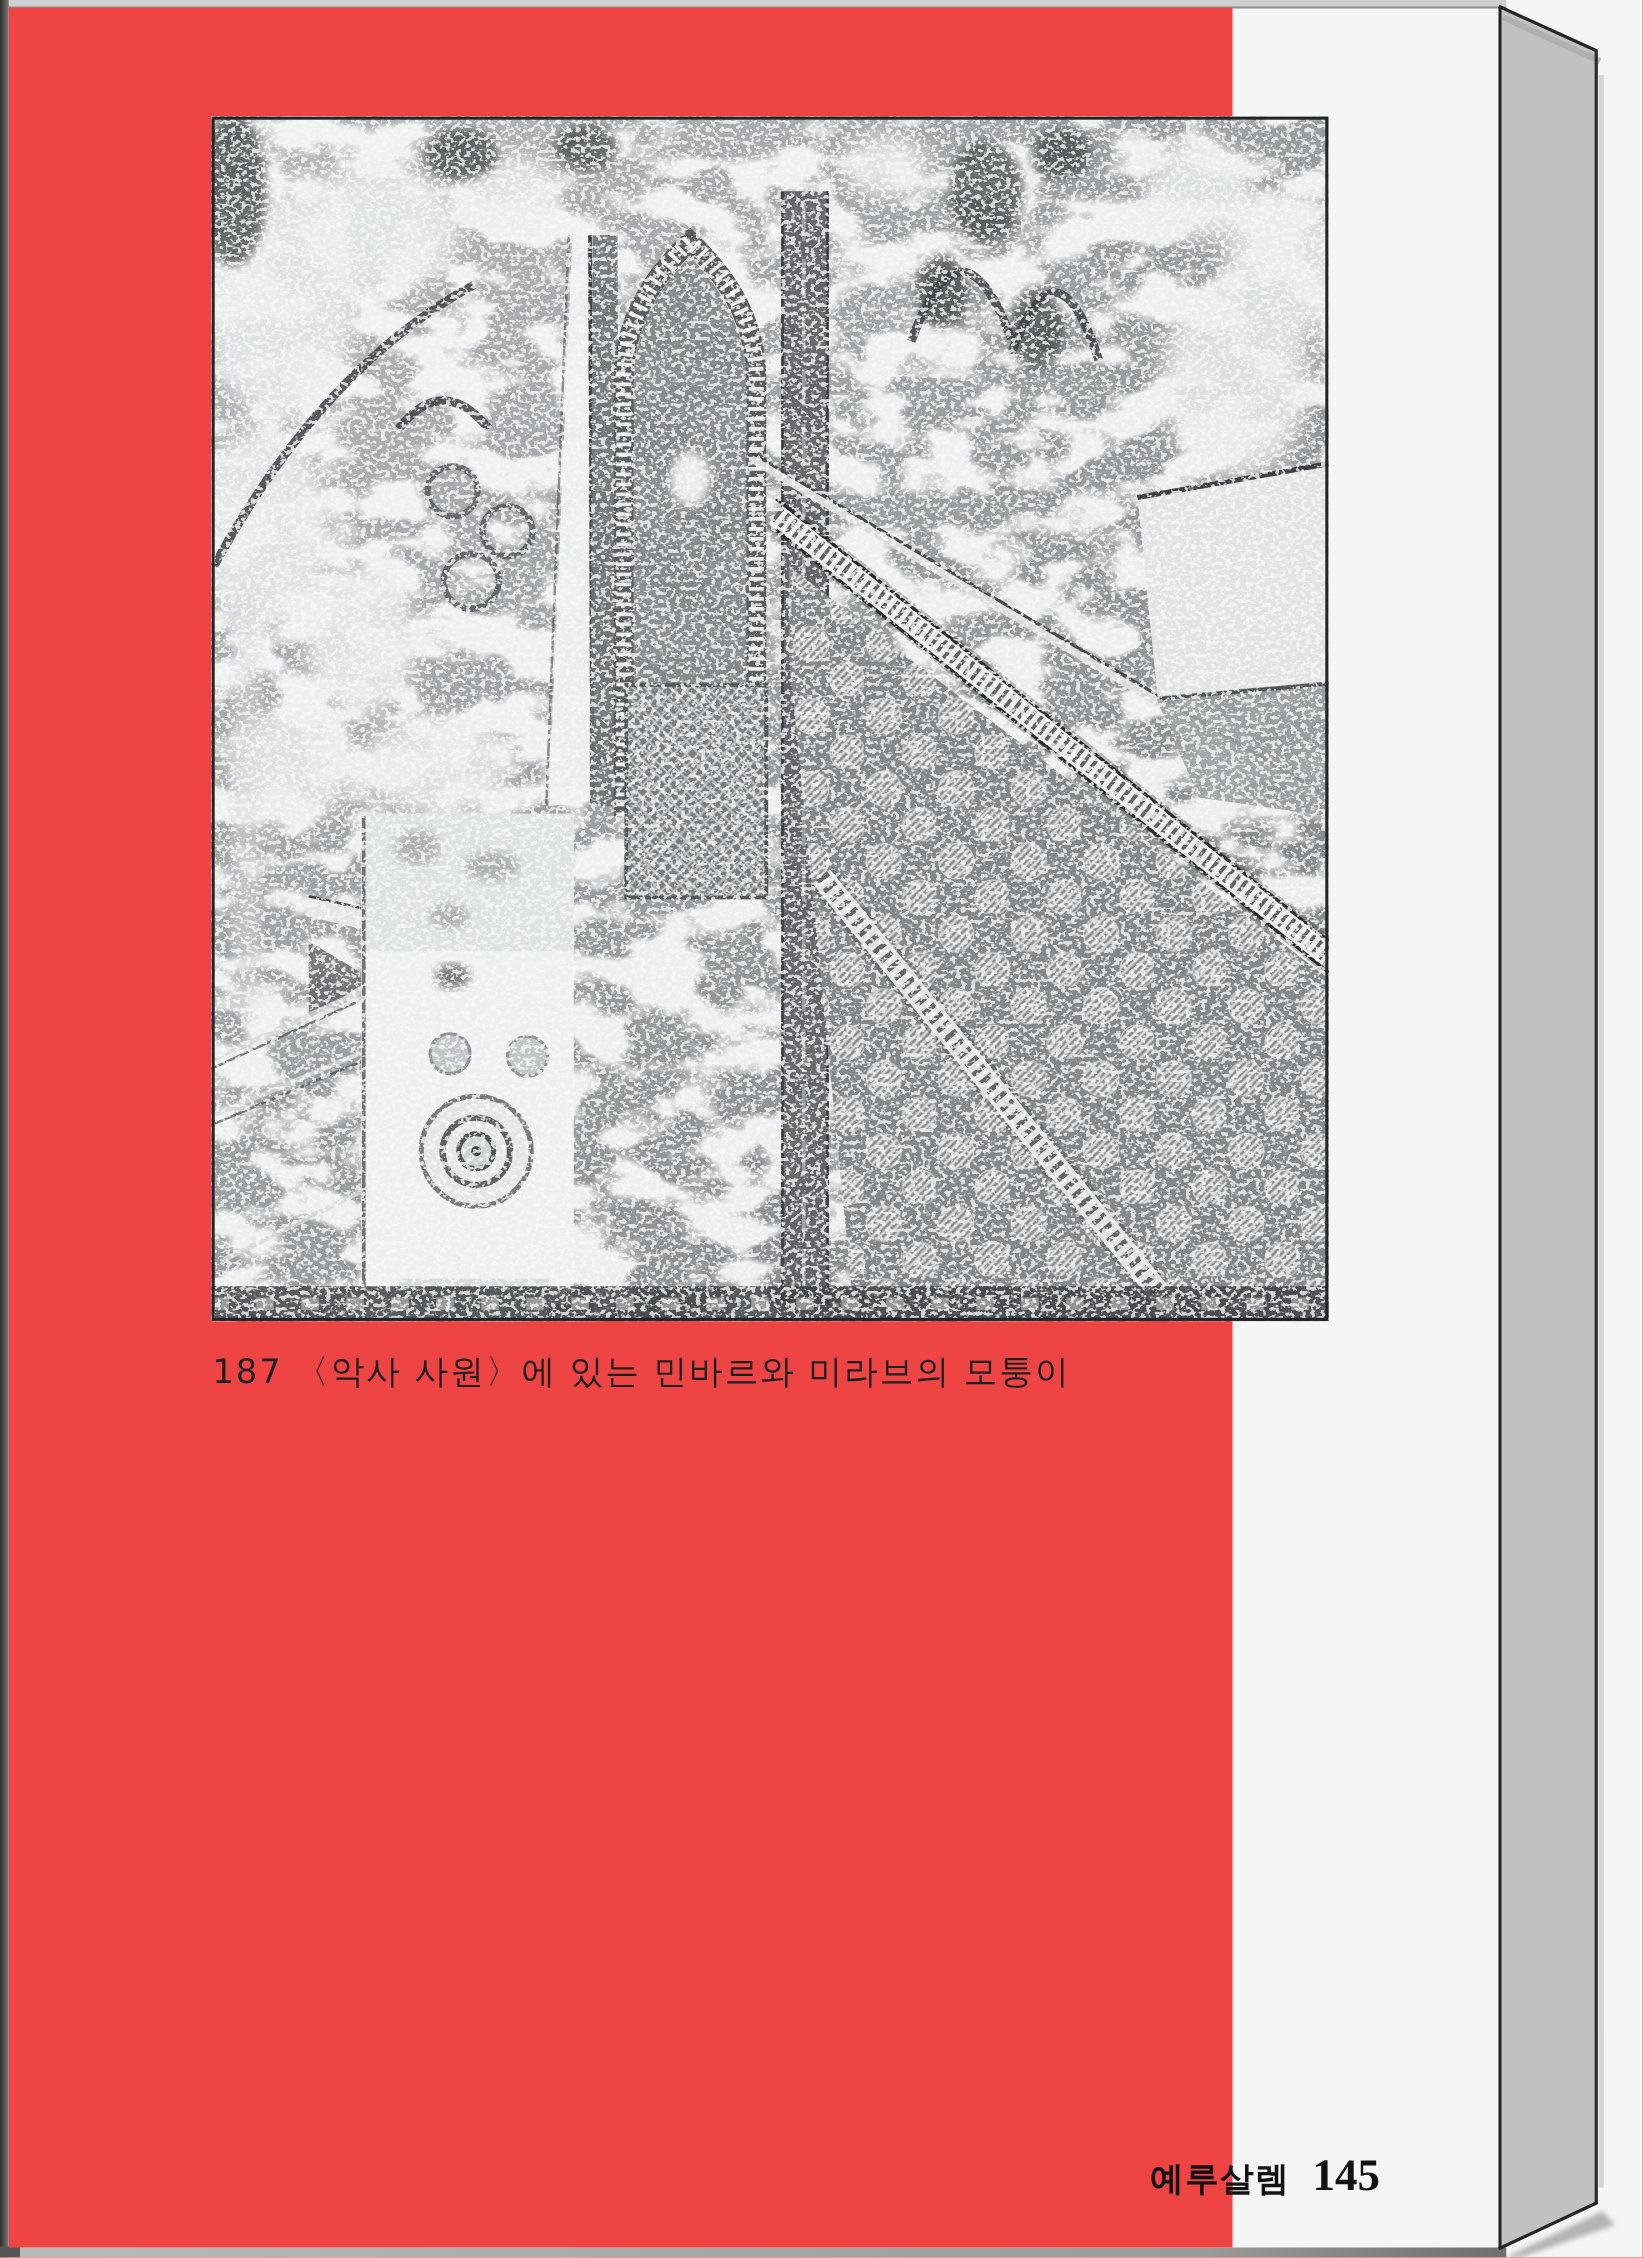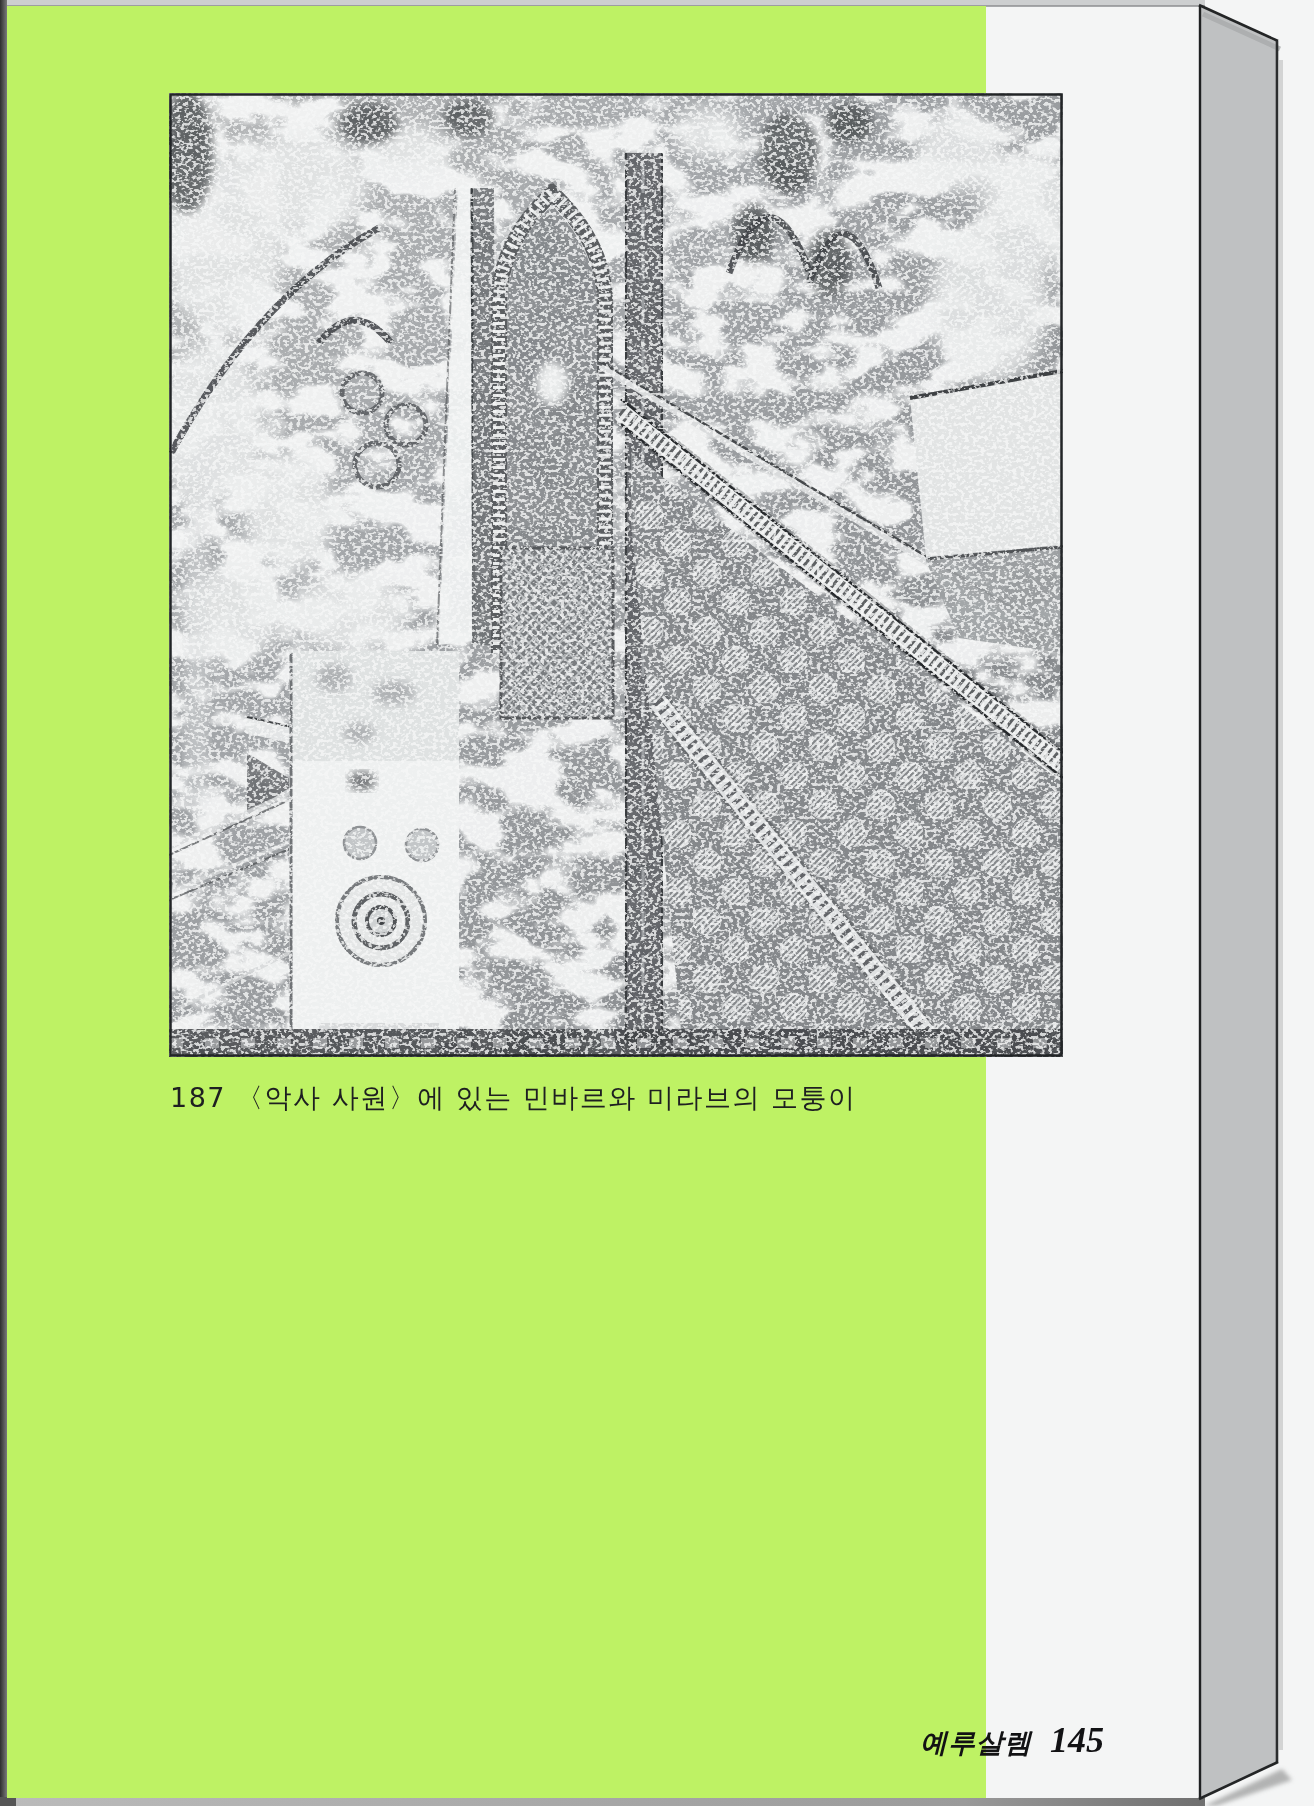--- a/index.html
+++ b/index.html
@@ -7,36 +7,36 @@
     width:1314px;height:1806px;
     background:#f4f5f5;
     position:relative;
     overflow:hidden;
     font-family:"DejaVu Sans", sans-serif;
   }
   .layer{position:absolute;}
   #book-frame{left:0;top:0;width:1314px;height:1806px;z-index:0;}
   .page{
     position:absolute;left:7px;top:6px;width:979px;height:1792px;
-    background:#bef264;z-index:1;
+    background:#ef4444;z-index:1;
   }
   .photo-wrap{
     position:absolute;left:162px;top:87px;width:894px;height:964px;
   }
   .figure-caption{
     position:absolute;left:163px;top:1075px;width:900px;
     font-size:27px;line-height:1.25;letter-spacing:1.5px;
     color:#1e1f21;white-space:nowrap;
   }
   .figure-caption .fignum{margin-right:10px;}
   .page-footer{
     position:absolute;left:163px;top:1713px;width:934px;
     display:flex;justify-content:flex-end;align-items:baseline;gap:18px;
     font-family:"Liberation Serif","DejaVu Serif",serif;
-    font-weight:bold;color:#121214;font-style:italic;
+    font-weight:bold;color:#121214;
   }
   .page-footer .section{font-size:27px;letter-spacing:1px;}
   .page-footer .pnum{font-size:36px;}
 </style>
 </head>
 <body>
 
 <svg id="book-frame" class="layer" width="1314" height="1806" viewBox="0 0 1314 1806" xmlns="http://www.w3.org/2000/svg">
   <defs>
     <linearGradient id="gLeft" x1="0" y1="0" x2="1" y2="0">

